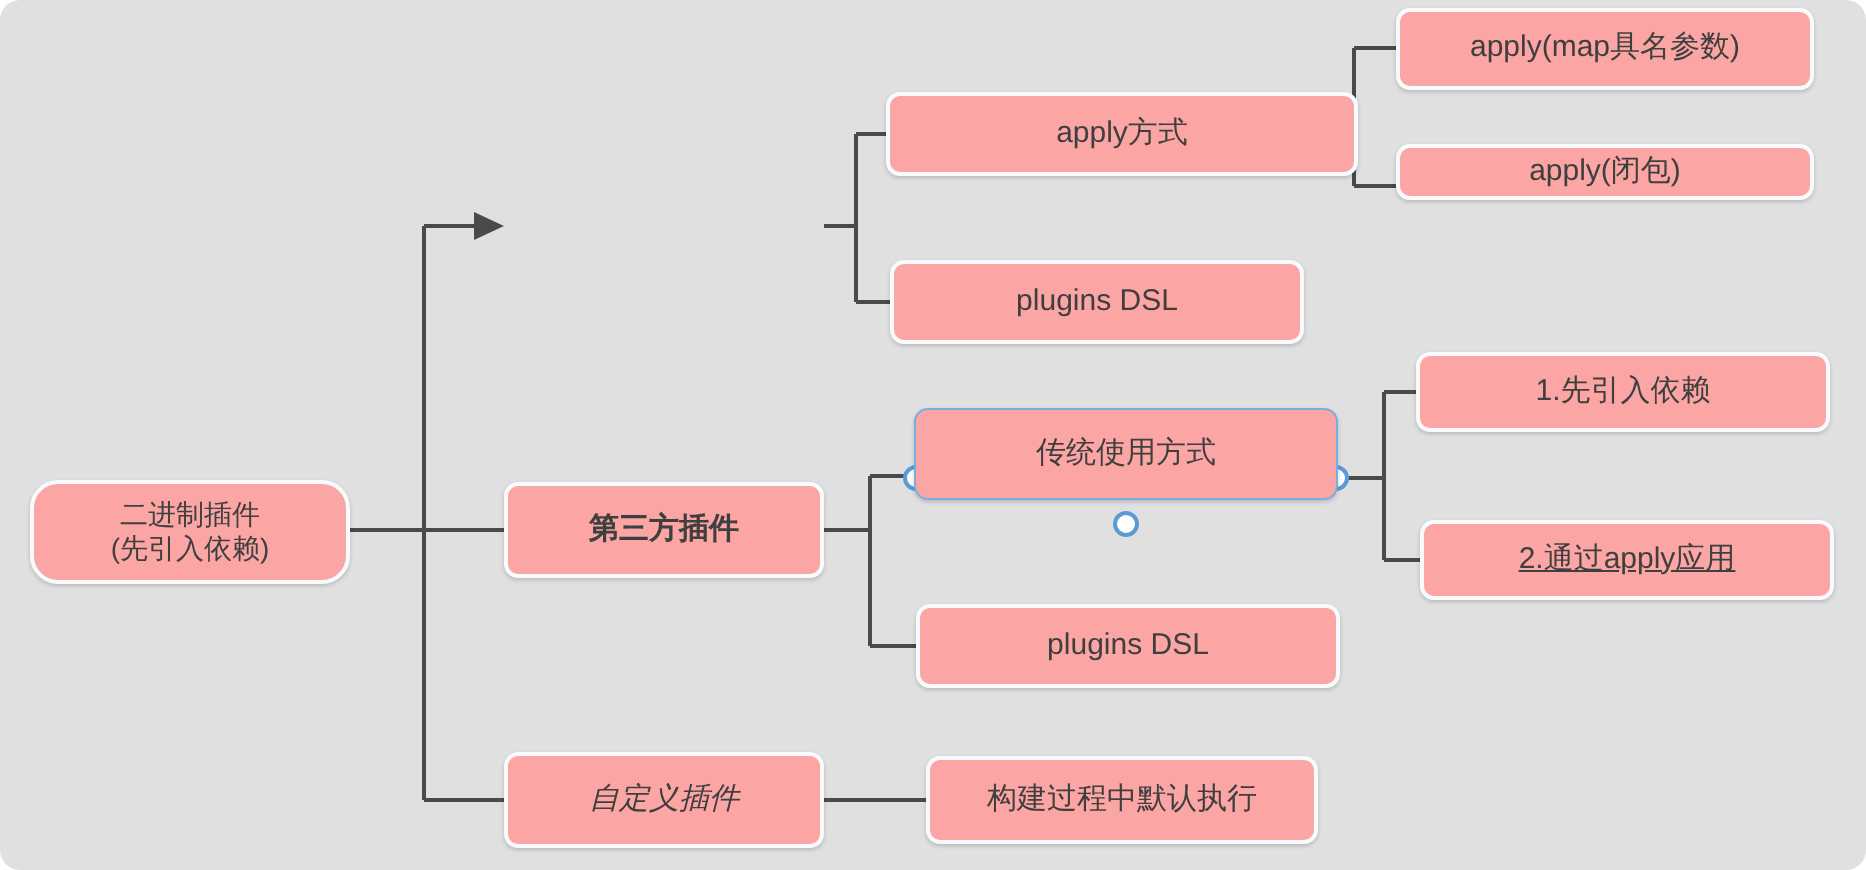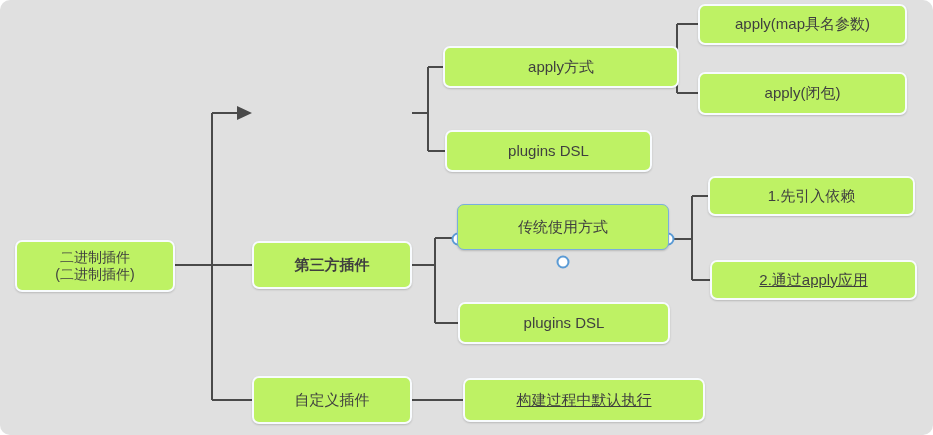--- a/index.html
+++ b/index.html
@@ -11,41 +11,41 @@
     overflow:hidden;
     font-family:"Liberation Sans","DejaVu Sans",sans-serif;
   }
   .edges{position:absolute;left:0;top:0;width:933px;height:435px;}
   .edges path{stroke:#4a4a4a;stroke-width:2;fill:none;}
   .edges polygon{fill:#4a4a4a;}
   .edges circle{fill:#ffffff;stroke:#5b9bd5;stroke-width:2;}
   .node{
     position:absolute;
     box-sizing:border-box;
-    background:#bef264;
+    background:#fca5a5;
     border:2px solid #f8fbfe;
     border-radius:7px;
     box-shadow:0 1px 2px rgba(0,0,0,.18);
     display:flex;flex-direction:column;
     align-items:center;justify-content:center;
     color:#3f3f3f;font-size:15px;line-height:1.25;
     white-space:nowrap;
   }
   .node.selected{border:1px solid #79aede;}
-  .n-root        {left:15px;  top:240px; width:160px; height:52px; font-size:14px;}
+  .n-root        {left:15px;  top:240px; width:160px; height:52px; font-size:14px;border-radius:14px;}
   .n-internal    {left:252px; top:89px;  width:160px; height:48px;}
   .n-third       {left:252px; top:241px; width:160px; height:48px;font-weight:bold;}
-  .n-custom      {left:252px; top:376px; width:160px; height:48px;}
+  .n-custom      {left:252px; top:376px; width:160px; height:48px;font-style:italic;}
   .n-applystyle  {left:443px; top:46px;  width:236px; height:42px;}
   .n-dsl1        {left:445px; top:130px; width:207px; height:42px;}
   .n-traditional {left:457px; top:204px; width:212px; height:46px;}
   .n-dsl2        {left:458px; top:302px; width:212px; height:42px;}
-  .n-defaultexec {left:463px; top:378px; width:242px; height:44px;text-decoration:underline;}
+  .n-defaultexec {left:463px; top:378px; width:196px; height:44px;}
   .n-applymap    {left:698px; top:4px;   width:209px; height:41px;}
-  .n-applyclosure{left:698px; top:72px;  width:209px; height:43px;}
+  .n-applyclosure{left:698px; top:72px;  width:209px; height:28px;}
   .n-step1       {left:708px; top:176px; width:207px; height:40px;}
   .n-step2       {left:710px; top:260px; width:207px; height:40px;text-decoration:underline;}
 </style>
 </head>
 <body>
 
 <div class="canvas">
 
   <svg class="edges" viewBox="0 0 933 435">
     <path d="M175 265 H252"></path>
@@ -59,21 +59,21 @@
     <path d="M673 239 H692 M692 196 V280 M692 196 H708 M692 280 H710"></path>
     <path d="M412 400 H463"></path>
     <circle cx="458" cy="239" r="5.5"></circle>
     <circle cx="668" cy="239" r="5.5"></circle>
     <circle cx="563" cy="217" r="5.5"></circle>
     <circle cx="563" cy="262" r="5.5"></circle>
   </svg>
 
   <div class="node n-root">
     <span>二进制插件</span>
-    <span>(二进制插件)</span>
+    <span>(先引入依赖)</span>
   </div>
 
 
   <div class="node n-third">第三方插件</div>
 
   <div class="node n-custom">自定义插件</div>
 
   <div class="node n-applystyle">apply方式</div>
 
   <div class="node n-dsl1">plugins DSL</div>

